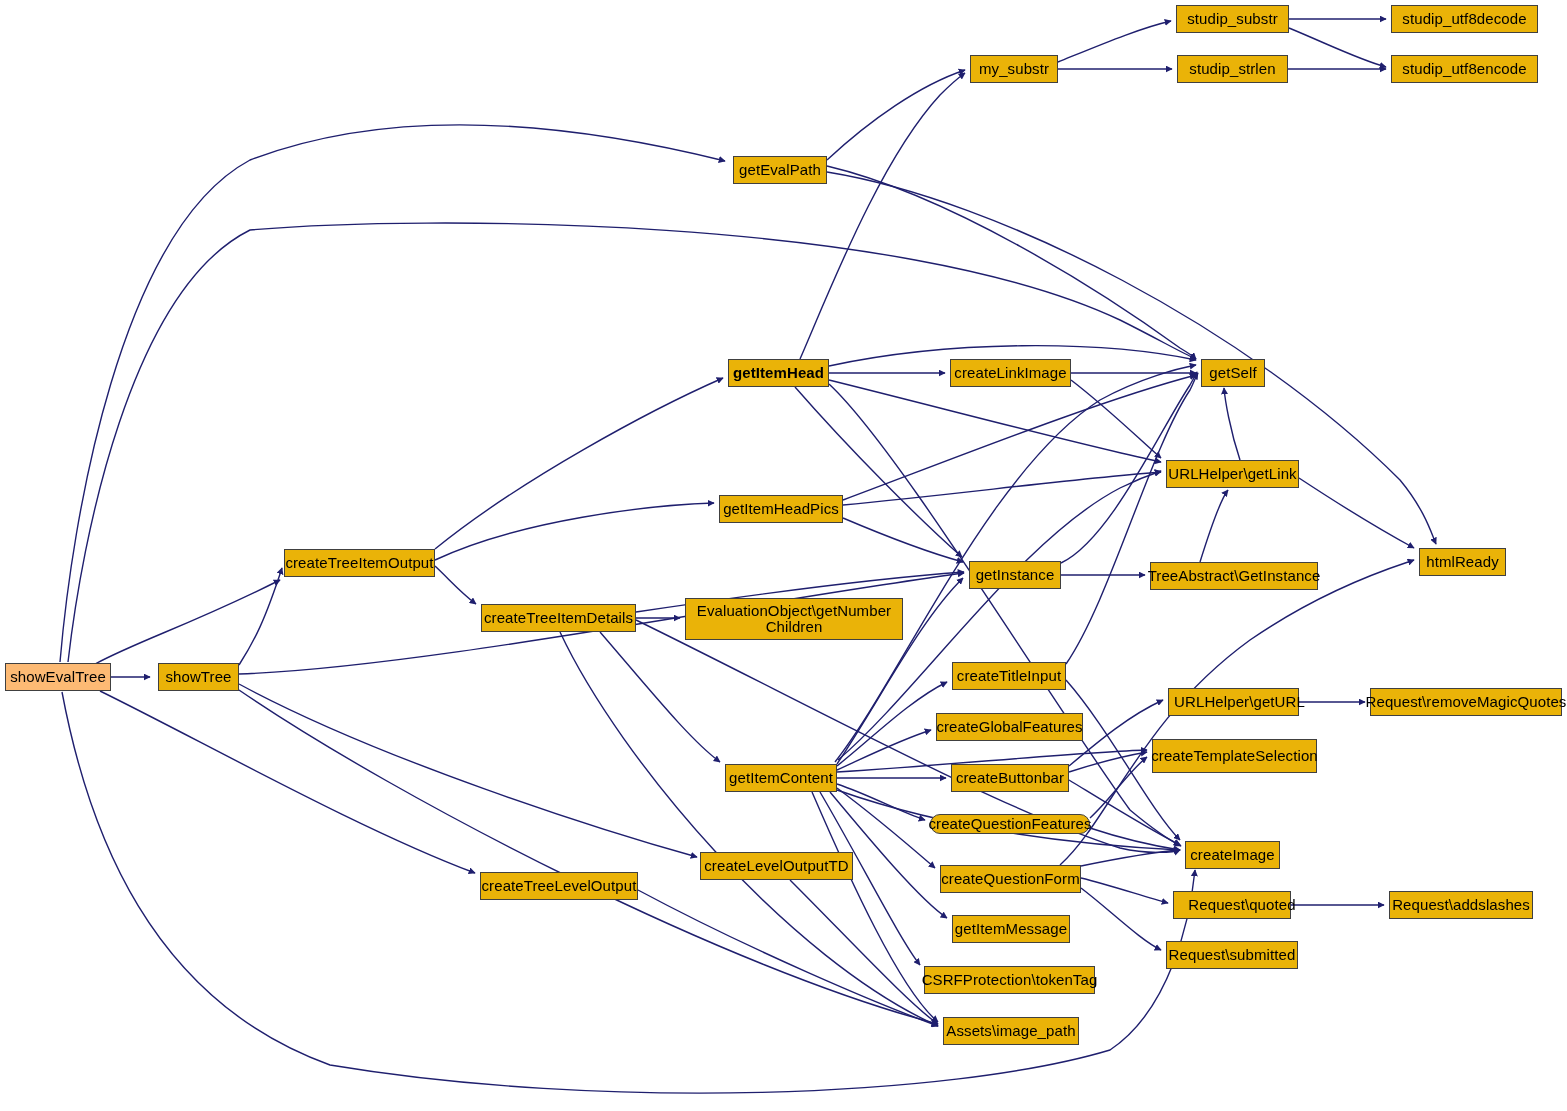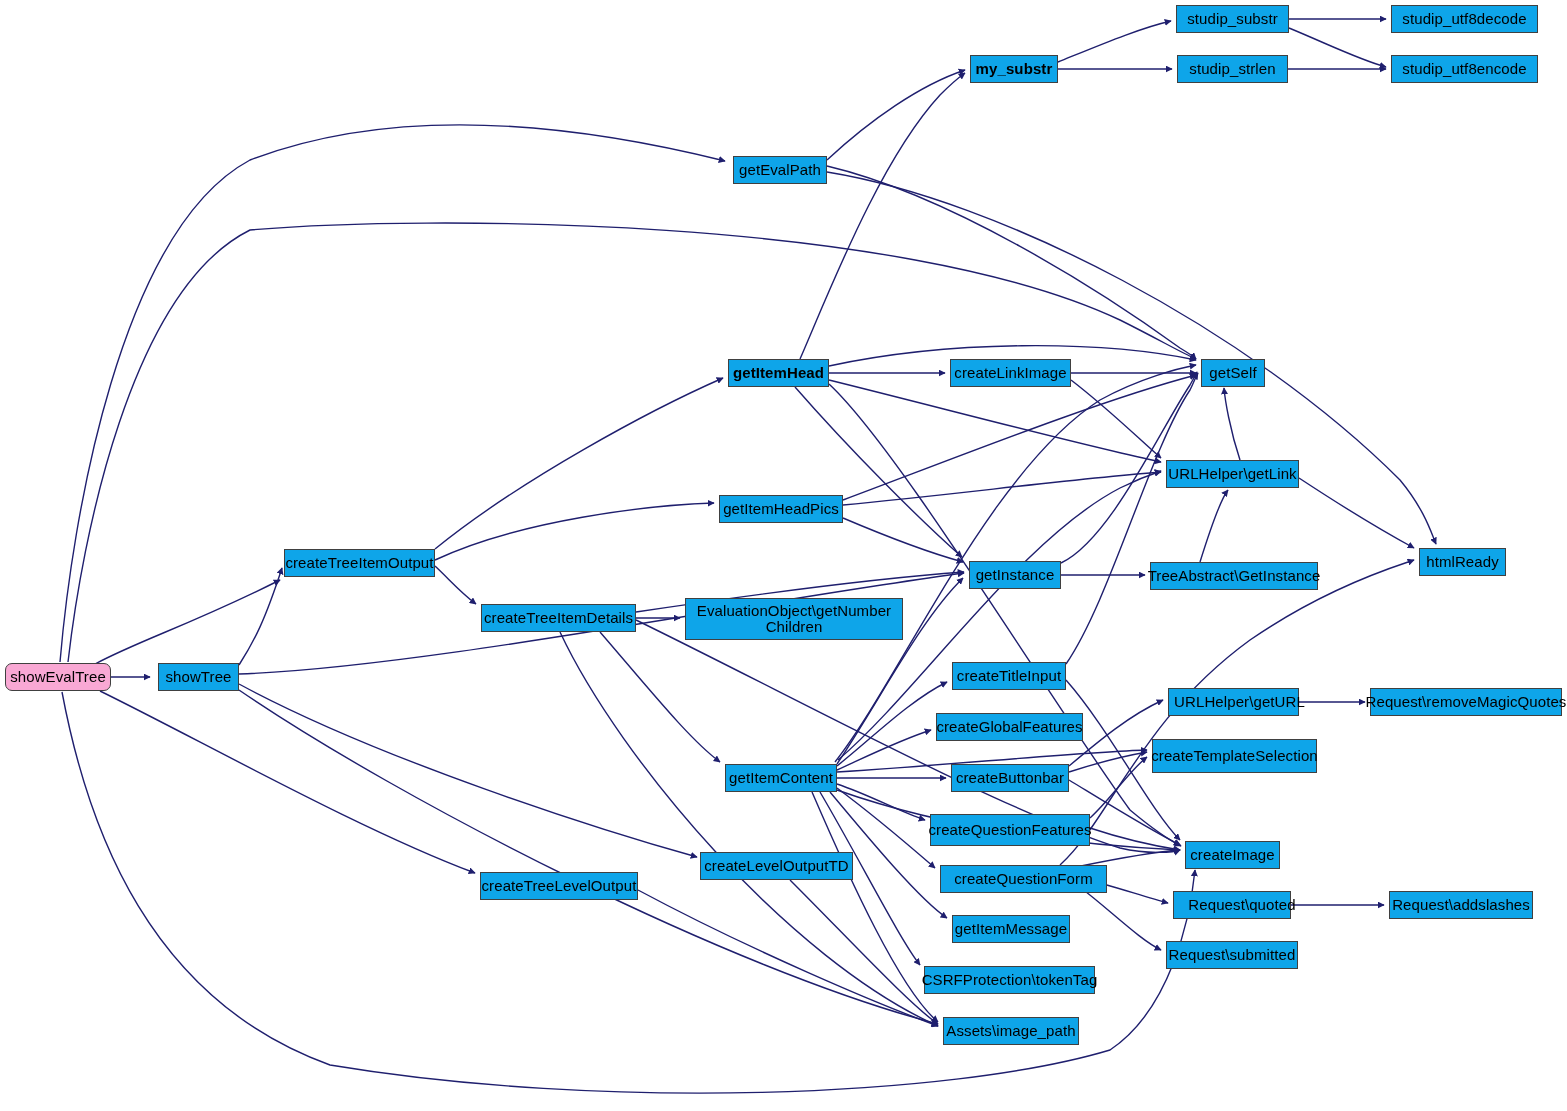--- a/index.html
+++ b/index.html
@@ -19,34 +19,33 @@
     position: absolute;
     left: 0; top: 0;
     width: 1567px;
     height: 1111px;
     pointer-events: none;
   }
   .node {
     position: absolute;
     box-sizing: border-box;
     border: 1px solid #404040;
-    background: #0ea5e9;
+    background: #eab308;
     color: #000000;
     font-size: 15px;
     line-height: 1.05;
     display: flex;
     align-items: center;
     justify-content: center;
     text-align: center;
     white-space: pre-line;
     letter-spacing: 0.1px;
   }
   .node.root {
-    background: #f9a8d4;
-    border-radius: 7px;
+    background: #fdba74;
   }
   .node-label {
     display: block;
     padding: 0 4px;
   }
 </style>
 </head>
 <body>
 
 <div id="canvas">
@@ -129,41 +128,41 @@
         <path d="M1200,562 C1210,530 1220,500 1228,490" marker-end="url(#arrow)" stroke="#1f1f6e"></path>
       </g>
   </svg>
   <div id="node-layer">
       <div class="node root" style="left: 5px; top: 663px; width: 106px; height: 28px;"><span class="node-label">showEvalTree</span></div>
       <div class="node" style="left: 158px; top: 663px; width: 81px; height: 28px;"><span class="node-label">showTree</span></div>
       <div class="node" style="left: 284px; top: 549px; width: 151px; height: 28px;"><span class="node-label">createTreeItemOutput</span></div>
       <div class="node" style="left: 481px; top: 604px; width: 155px; height: 28px;"><span class="node-label">createTreeItemDetails</span></div>
       <div class="node" style="left: 480px; top: 872px; width: 158px; height: 28px;"><span class="node-label">createTreeLevelOutput</span></div>
       <div class="node" style="left: 733px; top: 156px; width: 94px; height: 28px;"><span class="node-label">getEvalPath</span></div>
-      <div class="node" style="left: 970px; top: 55px; width: 88px; height: 28px; font-weight: bold;"><span class="node-label">my_substr</span></div>
+      <div class="node" style="left: 970px; top: 55px; width: 88px; height: 28px;"><span class="node-label">my_substr</span></div>
       <div class="node" style="left: 1176px; top: 5px; width: 113px; height: 28px;"><span class="node-label">studip_substr</span></div>
       <div class="node" style="left: 1177px; top: 55px; width: 111px; height: 28px;"><span class="node-label">studip_strlen</span></div>
       <div class="node" style="left: 1391px; top: 5px; width: 147px; height: 28px;"><span class="node-label">studip_utf8decode</span></div>
       <div class="node" style="left: 1391px; top: 55px; width: 147px; height: 28px;"><span class="node-label">studip_utf8encode</span></div>
       <div class="node" style="left: 728px; top: 359px; width: 101px; height: 28px; font-weight: bold;"><span class="node-label">getItemHead</span></div>
       <div class="node" style="left: 950px; top: 359px; width: 121px; height: 28px;"><span class="node-label">createLinkImage</span></div>
       <div class="node" style="left: 1201px; top: 359px; width: 64px; height: 28px;"><span class="node-label">getSelf</span></div>
       <div class="node" style="left: 719px; top: 495px; width: 124px; height: 28px;"><span class="node-label">getItemHeadPics</span></div>
       <div class="node" style="left: 1166px; top: 460px; width: 133px; height: 28px;"><span class="node-label">URLHelper\getLink</span></div>
       <div class="node" style="left: 969px; top: 561px; width: 92px; height: 28px;"><span class="node-label">getInstance</span></div>
       <div class="node" style="left: 1150px; top: 562px; width: 168px; height: 28px;"><span class="node-label">TreeAbstract\GetInstance</span></div>
       <div class="node" style="left: 1419px; top: 548px; width: 87px; height: 28px;"><span class="node-label">htmlReady</span></div>
       <div class="node" style="left: 685px; top: 598px; width: 218px; height: 42px;"><span class="node-label">EvaluationObject\getNumber
 Children</span></div>
       <div class="node" style="left: 952px; top: 662px; width: 114px; height: 28px;"><span class="node-label">createTitleInput</span></div>
       <div class="node" style="left: 936px; top: 713px; width: 147px; height: 28px;"><span class="node-label">createGlobalFeatures</span></div>
       <div class="node" style="left: 725px; top: 764px; width: 112px; height: 28px;"><span class="node-label">getItemContent</span></div>
       <div class="node" style="left: 951px; top: 764px; width: 118px; height: 28px; justify-content: center;"><span class="node-label">createButtonbar</span></div>
-      <div class="node" style="left: 930px; top: 814px; width: 160px; height: 32px;"><span class="node-label">createQuestionFeatures</span></div>
-      <div class="node" style="left: 940px; top: 865px; width: 167px; height: 28px;"><span class="node-label">createQuestionForm</span></div>
+      <div class="node" style="left: 930px; top: 814px; width: 160px; height: 20px; border-radius: 13px;"><span class="node-label">createQuestionFeatures</span></div>
+      <div class="node" style="left: 940px; top: 865px; width: 141px; height: 28px;"><span class="node-label">createQuestionForm</span></div>
       <div class="node" style="left: 952px; top: 915px; width: 118px; height: 28px;"><span class="node-label">getItemMessage</span></div>
       <div class="node" style="left: 700px; top: 852px; width: 153px; height: 28px;"><span class="node-label">createLevelOutputTD</span></div>
       <div class="node" style="left: 924px; top: 966px; width: 171px; height: 28px;"><span class="node-label">CSRFProtection\tokenTag</span></div>
       <div class="node" style="left: 943px; top: 1017px; width: 136px; height: 28px;"><span class="node-label">Assets\image_path</span></div>
       <div class="node" style="left: 1168px; top: 688px; width: 131px; height: 28px; padding-left: 12px;"><span class="node-label">URLHelper\getURL</span></div>
       <div class="node" style="left: 1152px; top: 739px; width: 165px; height: 34px;"><span class="node-label">createTemplateSelection</span></div>
       <div class="node" style="left: 1185px; top: 841px; width: 95px; height: 28px;"><span class="node-label">createImage</span></div>
       <div class="node" style="left: 1173px; top: 891px; width: 118px; height: 28px; padding-left: 20px;"><span class="node-label">Request\quoted</span></div>
       <div class="node" style="left: 1166px; top: 941px; width: 132px; height: 28px;"><span class="node-label">Request\submitted</span></div>
       <div class="node" style="left: 1370px; top: 688px; width: 192px; height: 28px;"><span class="node-label">Request\removeMagicQuotes</span></div>

